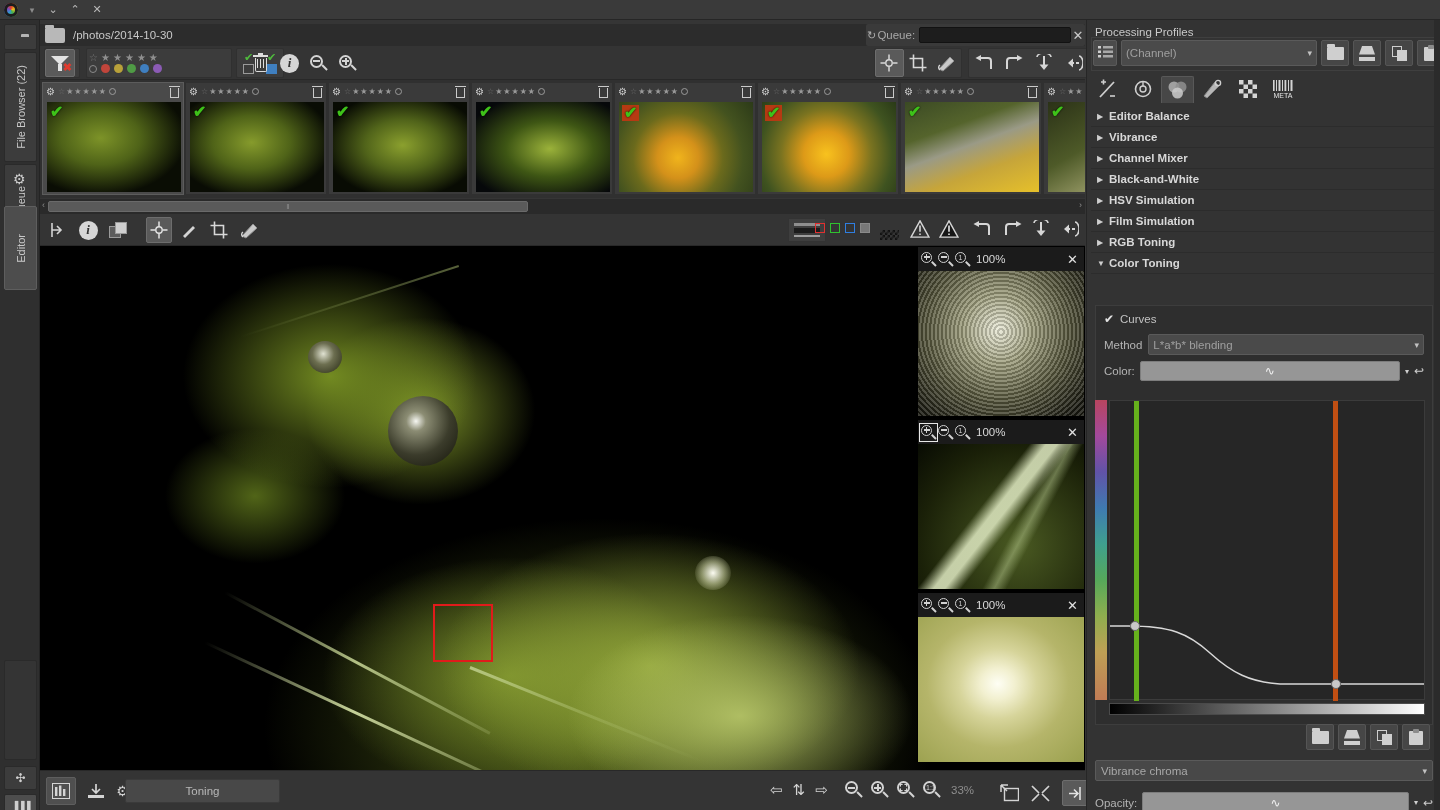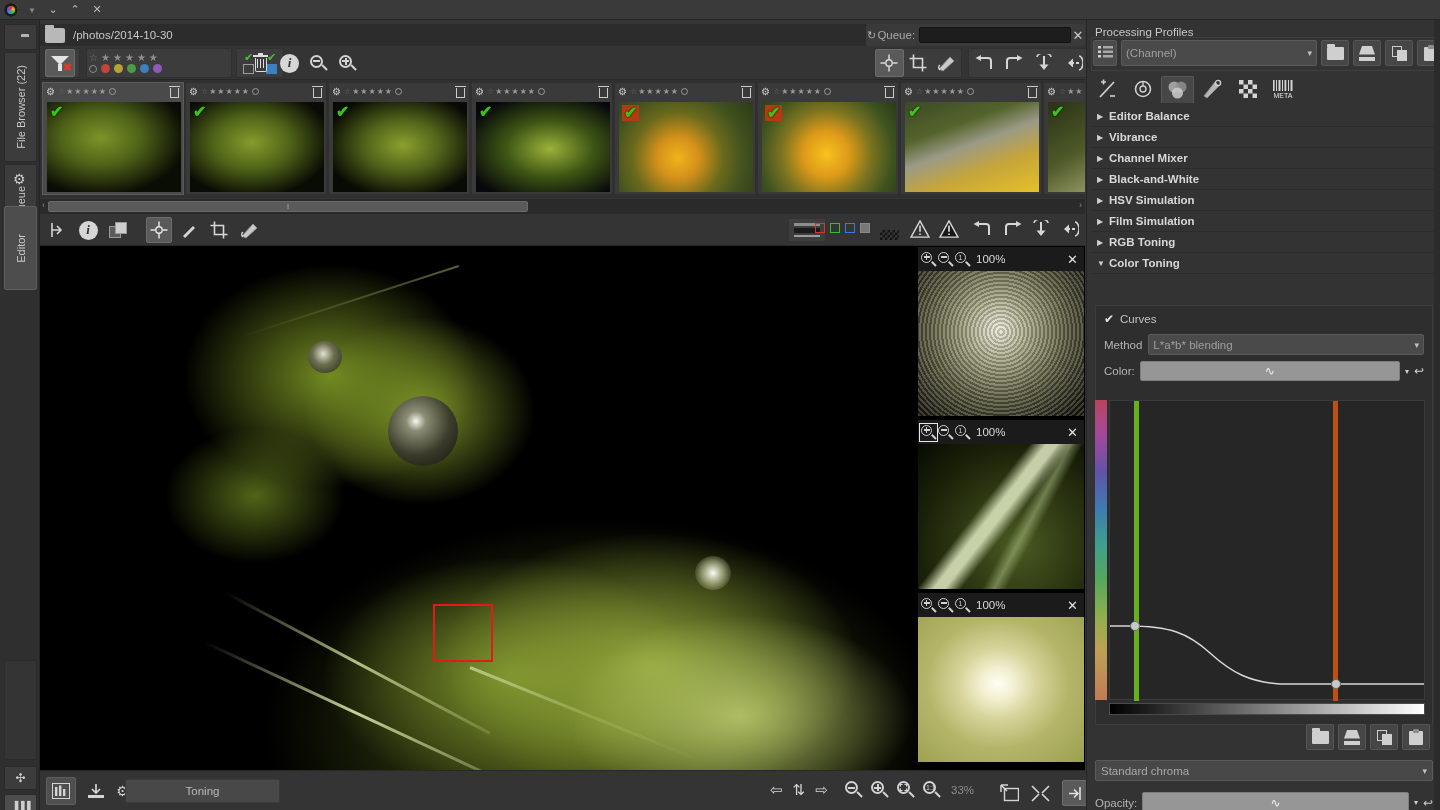--- a/index.html
+++ b/index.html
@@ -1093,21 +1093,21 @@
         </span>
       <span class="iconbtn">
           <span class="ic-paste">
             <span class="bd"></span>
             <span class="cl"></span>
           </span>
         </span>
     </div>
 
     <div class="chromasel">
-      <span>Standard chroma</span>
+      <span>Vibrance chroma</span>
       <span class="arrows" style="margin-left:auto;color:#c2c2c2;font-size:9px;">▾</span>
     </div>
 
     <div class="opacityrow">
       <span class="op-lbl">Opacity:</span>
       <span class="colorbtn" style="flex:1;height:21px;">
         <span class="sq-wave">∿</span>
       </span>
       <span class="tiny-ar">▾</span>
       <span class="tiny-undo">↩</span>

